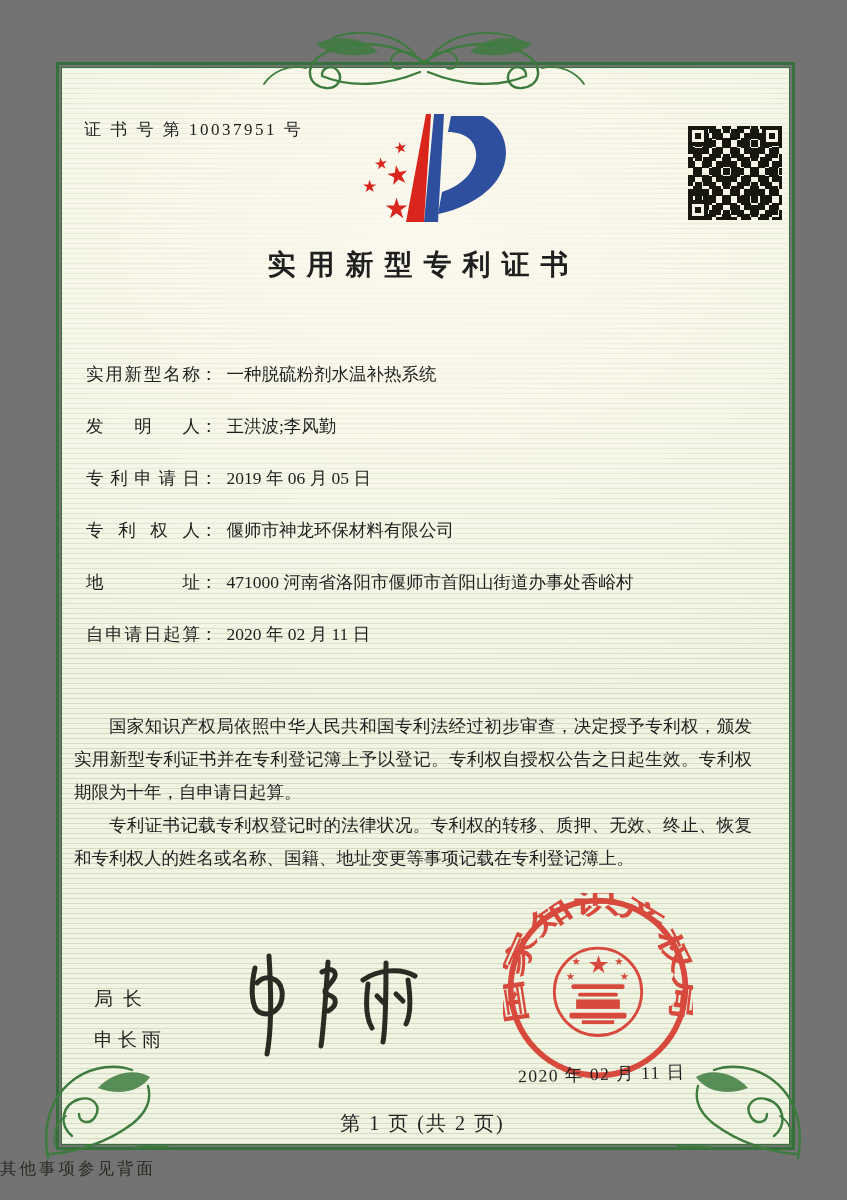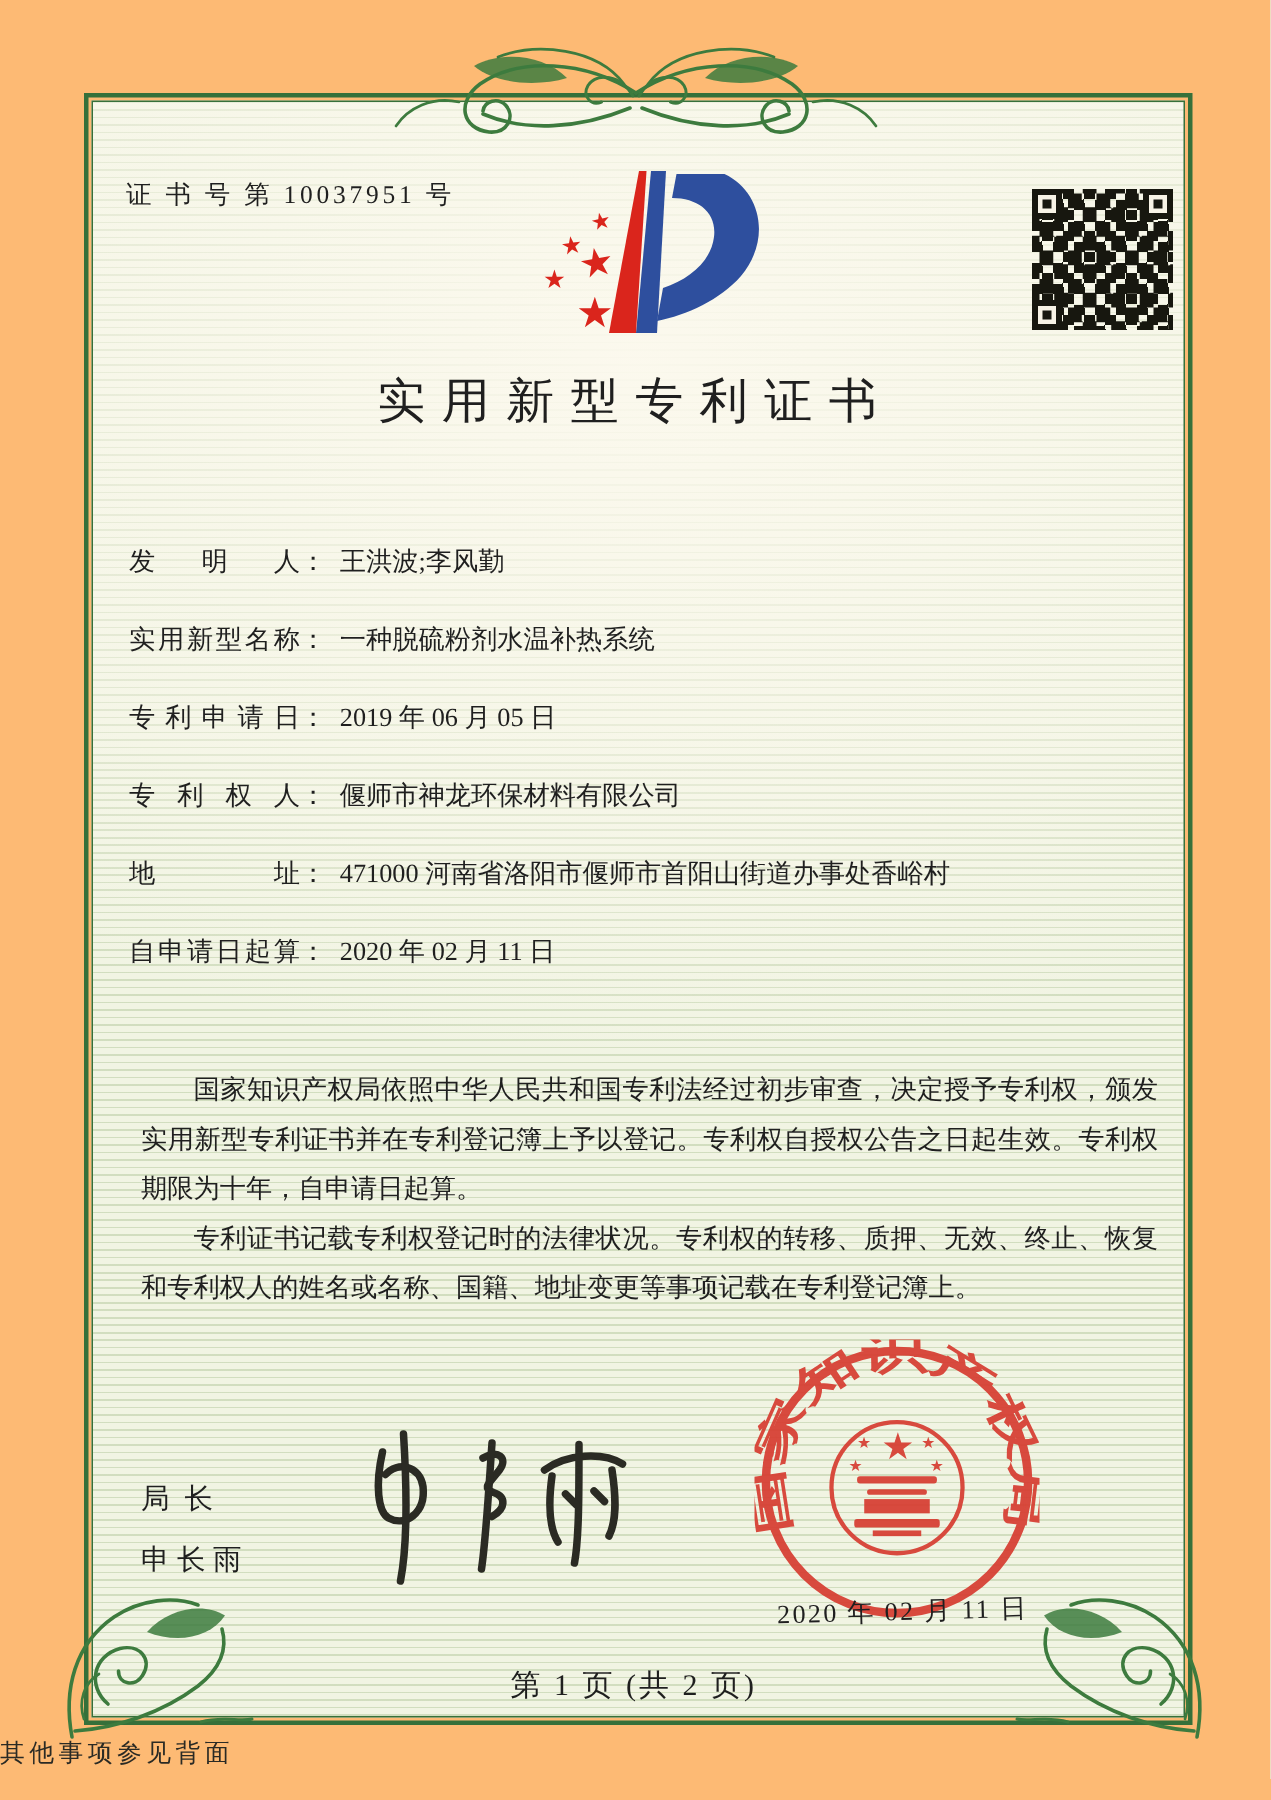--- a/index.html
+++ b/index.html
@@ -1,18 +1,18 @@
 <!DOCTYPE html>
 <html><head>
 <meta charset="utf-8">
 <style>
   html,body{margin:0;padding:0;background:#e8e4d8;}
   .page{
     position:relative; width:847px; height:1200px; margin:0 auto;
-    background:#fdba74; overflow:hidden;
+    background:#737373; overflow:hidden;
     font-family:"Liberation Serif","DejaVu Serif",serif; color:#1f1f1f;
   }
   
   .frame{position:absolute; left:56px; top:62px; width:733px; height:1082px;
     border:3px solid #36703a; z-index:1;}
   .frame-inner{position:absolute; inset:2px; border:1px solid #36703a;
     background:
       radial-gradient(ellipse 120% 55% at 50% 16%, rgba(252,249,238,.95) 0%, rgba(252,249,238,.4) 55%, rgba(252,249,238,0) 80%),
       repeating-linear-gradient(180deg, rgba(128,163,98,.28) 0 1px, rgba(244,246,232,0) 1px 5px),
       #f1f4e3;}
@@ -25,27 +25,27 @@
   .logo{position:absolute; left:338px; top:104px;}
   .qr{position:absolute; left:688px; top:126px; width:94px; height:94px;
       background:
         repeating-conic-gradient(#17170f 0% 25%, transparent 0% 50%) 0 0/14px 14px,
         repeating-conic-gradient(transparent 0% 25%, #17170f 0% 50%) 5px 3px/19px 19px;
       }
   .qr .finder{position:absolute; width:20px; height:20px; border:4px solid #17170f; background:#f7f3e6; box-sizing:border-box;}
   .qr .finder i{position:absolute; left:3px; top:3px; width:6px; height:6px; background:#17170f; display:block;}
   .qr .f-tl{left:0; top:0;} .qr .f-tr{right:0; top:0;} .qr .f-bl{left:0; bottom:0;}
   .title{position:absolute; left:0; right:0; top:246px; text-align:center;
-    font-size:32px; font-weight:400; letter-spacing:11px;}
+    font-size:28px; font-weight:700; letter-spacing:11px;}
   .fields{position:absolute; left:86px; top:360px; width:690px;}
   .row{position:relative; font-size:17.5px; line-height:29px; margin-bottom:23px; white-space:nowrap;}
   .jlabel{display:inline-block; width:114px; text-align:justify; text-align-last:justify; vertical-align:top;}
   .colon{margin-right:9px;}
   .grant-right{position:absolute; left:337px; top:0;}
-  .paras{position:absolute; left:94px; top:710px; width:678px;
+  .paras{position:absolute; left:74px; top:710px; width:678px;
     font-size:17.5px; line-height:33px; text-align:justify;}
   .paras p{margin:0; text-indent:2em;}
   .director-label{position:absolute; left:94px; top:986px; font-size:19px; letter-spacing:10px;}
   .director-name{position:absolute; left:94px; top:1027px; font-size:19px; letter-spacing:5px;}
   .signature{position:absolute; left:225px; top:948px;}
   .seal{position:absolute; left:503px; top:893px; width:190px; height:190px; opacity:.92; mix-blend-mode:multiply;}
   .seal-date{position:absolute; left:518px; top:1062px; font-size:17.5px; letter-spacing:1.5px; transform:rotate(-1.5deg); z-index:4;}
   .page-num{position:absolute; left:56px; width:733px; top:1110px; text-align:center; font-size:20px; letter-spacing:2px;}
   .back-note{position:absolute; left:0; right:0; top:1158px; text-align:left; font-size:16.5px; letter-spacing:3px; color:#2a2a24;}
 </style>
@@ -137,24 +137,24 @@
         </span>
       <span class="finder f-bl">
           <i></i>
         </span>
     </div>
 
     <div class="title">实用新型专利证书</div>
 
     <div class="fields">
       <div class="row">
+        <span class="jlabel">实用新型名称</span><span class="colon">：</span><span>一种脱硫粉剂水温补热系统</span>
+      </div>
+      <div class="row">
         <span class="jlabel">发明人</span><span class="colon">：</span><span>王洪波;李风勤</span>
-      </div>
-      <div class="row">
-        <span class="jlabel">实用新型名称</span><span class="colon">：</span><span>一种脱硫粉剂水温补热系统</span>
       </div>
       <div class="row">
         <span class="jlabel">专利申请日</span><span class="colon">：</span><span>2019 年 06 月 05 日</span>
       </div>
       <div class="row">
         <span class="jlabel">专利权人</span><span class="colon">：</span><span>偃师市神龙环保材料有限公司</span>
       </div>
       <div class="row">
         <span class="jlabel">地址</span><span class="colon">：</span><span>471000 河南省洛阳市偃师市首阳山街道办事处香峪村</span>
       </div>

